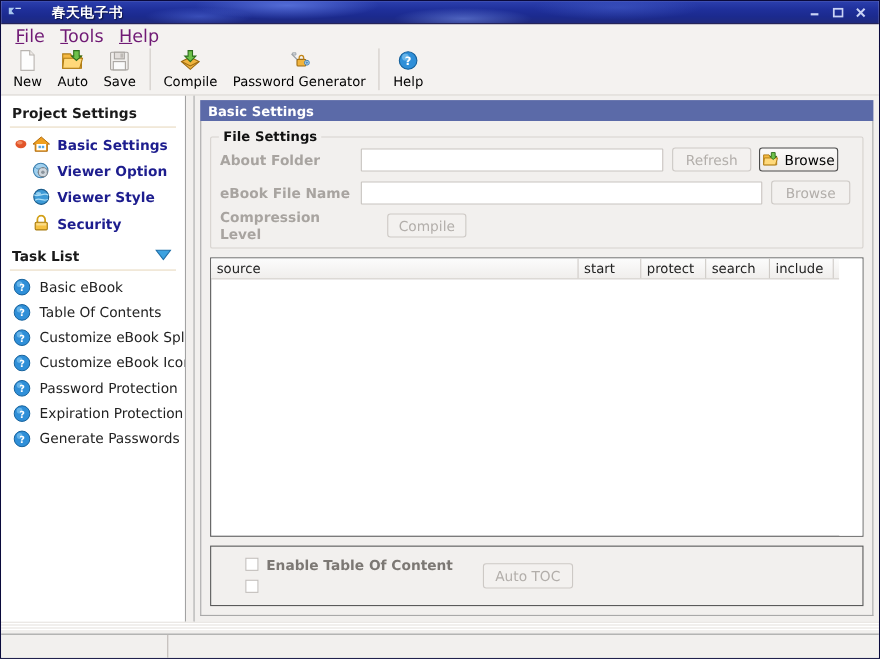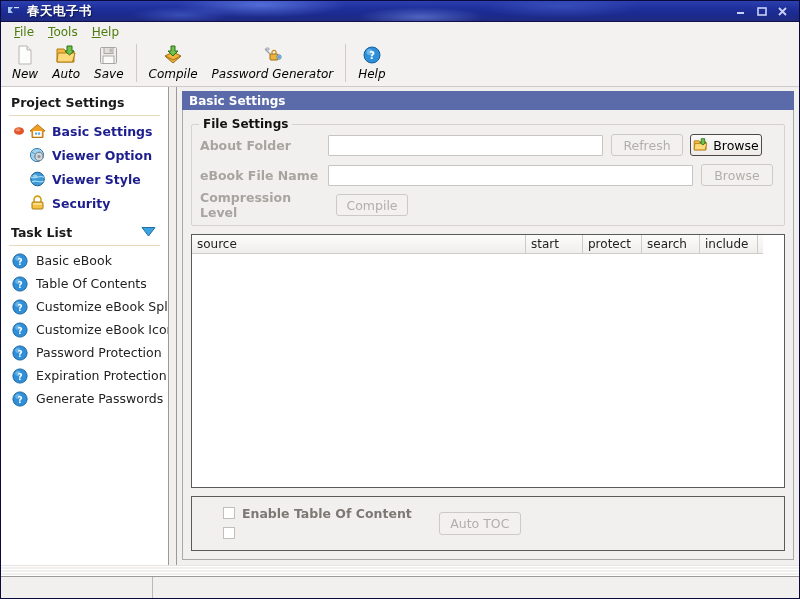--- a/index.html
+++ b/index.html
@@ -28,20 +28,21 @@
     height: 20px;
     background:
       radial-gradient(ellipse 120px 18px at 260px 4px, rgba(120,150,255,.55), rgba(120,150,255,0) 70%),
       radial-gradient(ellipse 90px 14px at 420px 16px, rgba(140,170,255,.45), rgba(140,170,255,0) 70%),
       radial-gradient(ellipse 70px 12px at 180px 14px, rgba(100,130,245,.40), rgba(100,130,245,0) 70%),
       radial-gradient(ellipse 110px 16px at 560px 6px, rgba(90,120,230,.35), rgba(90,120,230,0) 70%),
       linear-gradient(to bottom, #2b3fae 0%, #1f2f9a 40%, #1b2a8e 70%, #202a7e 100%);
     display: flex;
     align-items: center;
     border-bottom: 1px solid #10104a;
+    gap: 20px;
   }
   .tb-icon {
     width: 16px; height: 14px;
     margin-left: 5px; margin-right: 5px;
     position: relative;
     flex: 0 0 auto;
   }
   .tb-icon svg { display:block; }
   .tb-title {
     color: #ffffff;
@@ -66,22 +67,22 @@
   .menubar {
     height: 20px;
     background: #f4f2f0;
     display: flex;
     align-items: center;
     padding-left: 6px;
     border-bottom: none;
   }
   .menu-item {
     padding: 16px 7px;
-    font-size: 12px;
-    color: #4d7c0f;
+    font-size: 16px;
+    color: #701a75;
     cursor: default;
   }
   .menu-item u { text-decoration: underline; }
 
   
   .toolbar {
     height: 45px;
     background: #f4f2f0;
     display: flex;
     align-items: flex-start;
@@ -100,21 +101,20 @@
   }
   .tool-ico {
     width: 22px; height: 22px;
     display: flex; align-items: center; justify-content: center;
   }
   .tool-lbl {
     font-size: 12px;
     color: #000;
     margin-top: 1px;
     white-space: nowrap;
-    font-style: italic;
   }
   .tool-sep {
     width: 1px;
     height: 38px;
     background: #cfcac5;
     margin: 2px 5px 0 5px;
   }
 
   
   .body-area {
@@ -255,21 +255,21 @@
     font-size: 12px;
     font-weight: bold;
     color: #111;
   }
   .form-row {
     display: flex;
     align-items: center;
     height: 22px;
     margin-bottom: 8px;
   }
-  .form-row:last-child { margin-bottom: 0; }
+  .form-row:last-child { margin-bottom: 0; gap: 16px; }
   .fr-label {
     width: 128px;
     font-size: 12.5px;
     font-weight: bold;
     color: #a8a4a0;
     flex: 0 0 auto;
   }
   .txt {
     height: 21px;
     border: 1px solid #c8c4c0;

